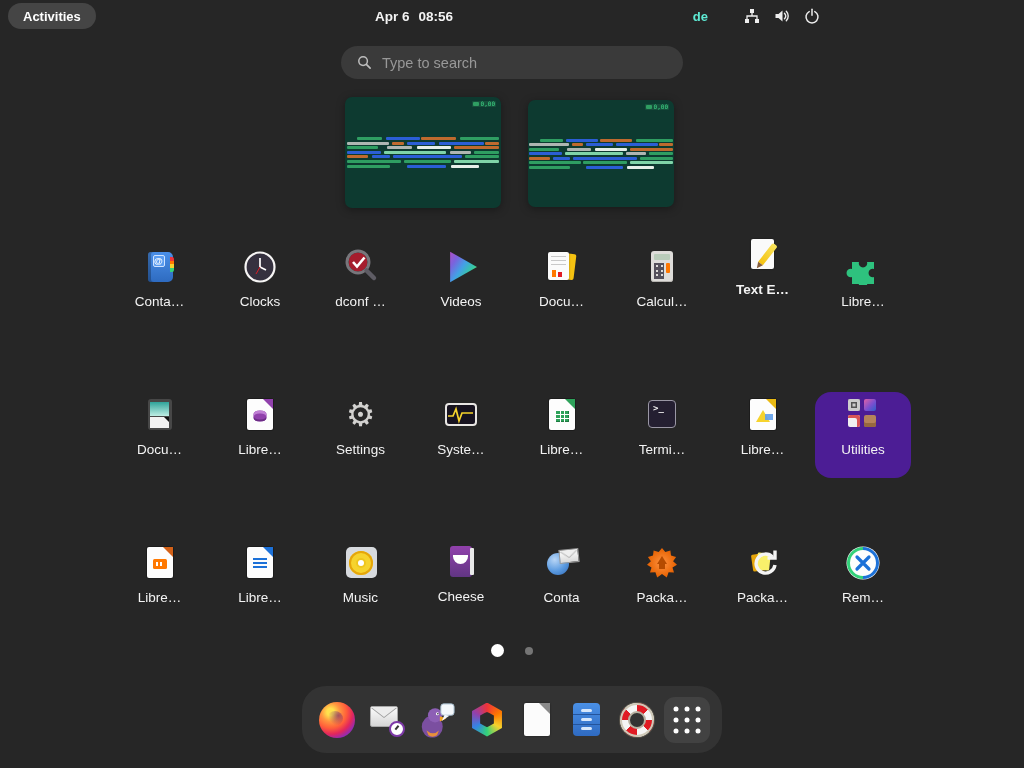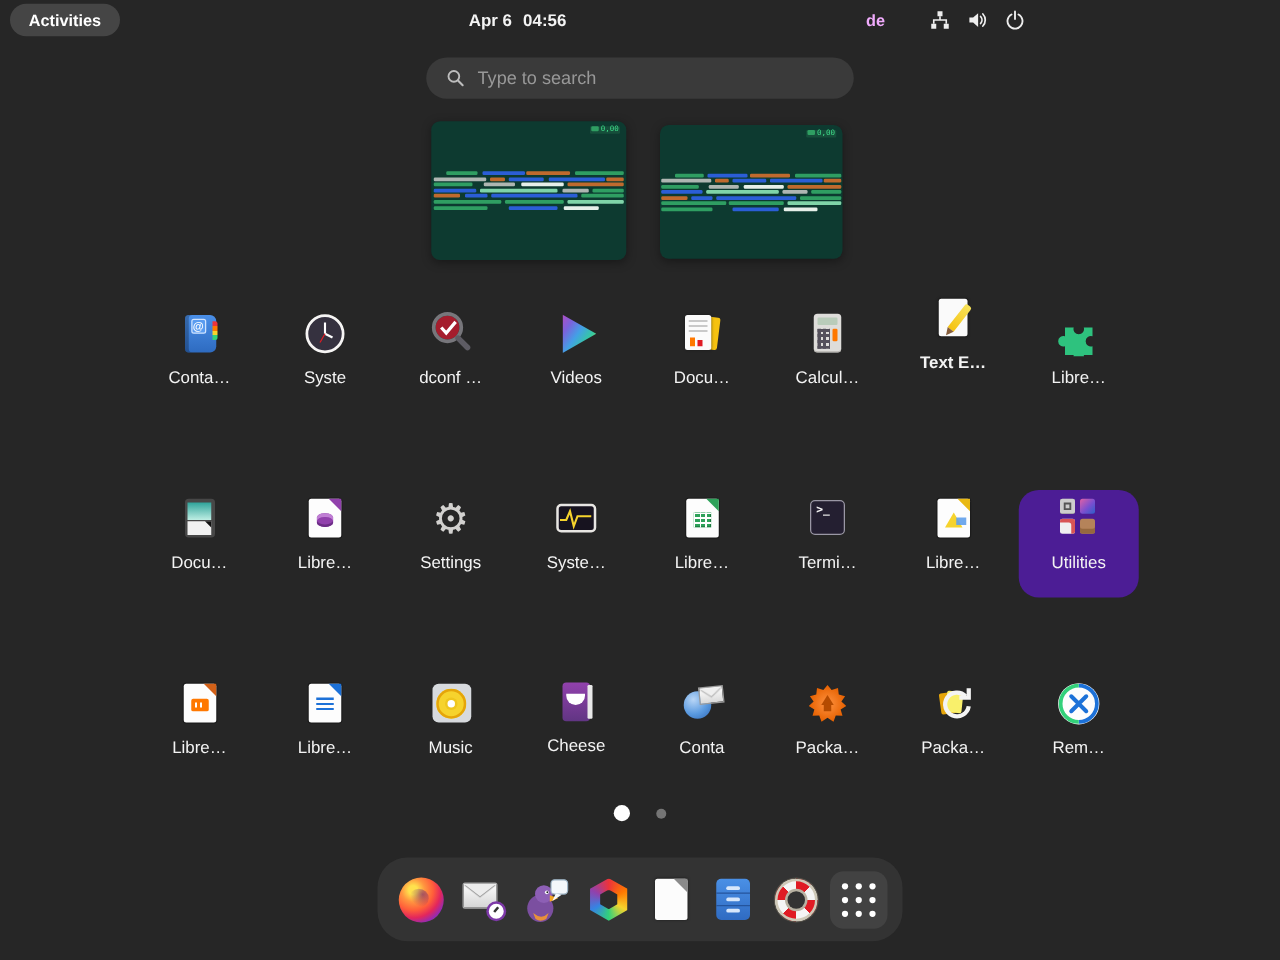--- a/index.html
+++ b/index.html
@@ -4,21 +4,21 @@
 <style>
   * { margin:0; padding:0; box-sizing:border-box; }
   html,body { width:1024px; height:768px; overflow:hidden; }
   body { background:#262626; font-family:"Liberation Sans","DejaVu Sans",sans-serif; color:#f2f2f2; position:relative; }
 
   
   .topbar { position:absolute; left:0; top:0; width:828px; height:32px; display:flex; align-items:center; }
   .activities-pill { position:absolute; left:8px; top:3px; height:26px; padding:0 15px; background:#454545; border-radius:14px; display:flex; align-items:center; font-size:13px; font-weight:700; color:#ffffff; cursor:pointer; }
   .clock { position:absolute; left:50%; transform:translateX(-50%); top:0; height:32px; display:flex; align-items:center; gap:9px; font-size:13.5px; font-weight:700; color:#f4f4f4; cursor:pointer; }
   .status-area { position:absolute; right:8px; top:0; height:32px; display:flex; align-items:center; gap:13px; cursor:pointer; }
-  .kbd-layout { font-size:13px; font-weight:700; color:#f0abfc; margin-right:22px; }
+  .kbd-layout { font-size:13px; font-weight:700; color:#5eead4; margin-right:22px; }
   .status-icon { width:17px; height:17px; display:flex; align-items:center; justify-content:center; }
   .status-icon svg { width:16px; height:16px; }
 
   
   .search-bar { position:absolute; left:50%; transform:translateX(-50%); top:46px; width:342px; height:33px; background:#3a3a3a; border-radius:17px; display:flex; align-items:center; padding:0 12px; }
   .search-bar svg { width:15px; height:15px; margin:0 10px 0 4px; flex:none; }
   .search-input { background:transparent; border:none; outline:none; color:#22c55e; font-size:14.5px; width:100%; font-family:inherit; }
   .search-input::placeholder { color:#989898; opacity:1; }
 
   
@@ -164,21 +164,21 @@
 </style>
 </head>
 <body>
 
 <div class="topbar">
   <div class="activities-pill">
     <span>Activities</span>
   </div>
   <div class="clock">
     <span>Apr 6</span>
-    <span>04:56</span>
+    <span>08:56</span>
   </div>
   <div class="status-area">
     <span class="kbd-layout">de</span>
     <span class="status-icon">
       <svg viewBox="0 0 16 16">
           <rect x="6" y="1" width="4" height="4" fill="#ededed"></rect>
           <rect x="1" y="11" width="4" height="4" fill="#ededed"></rect>
           <rect x="11" y="11" width="4" height="4" fill="#ededed"></rect>
           <path d="M8 5 v3 M3 11 v-3 h10 v3" stroke="#ededed" fill="none" stroke-width="1.3"></path>
         </svg>
@@ -311,21 +311,21 @@
     </div>
     <div class="tile" style="left: 212px; top: 244px;">
       <div class="app-icon">
         <svg viewBox="0 0 36 36">
           <circle cx="18" cy="18" r="14.5" fill="#35313f" stroke="#f6f5f4" stroke-width="2.2"></circle>
           <line x1="18" y1="18" x2="18" y2="9" stroke="#fff" stroke-width="1.7"></line>
           <line x1="18" y1="18" x2="24" y2="21" stroke="#fff" stroke-width="1.7"></line>
           <line x1="18" y1="18" x2="14" y2="25" stroke="#e01b24" stroke-width="1"></line>
         </svg>
       </div>
-      <div class="app-label">Syste</div>
+      <div class="app-label">Clocks</div>
     </div>
     <div class="tile" style="left: 312.5px; top: 244px;">
       <div class="app-icon">
         <svg viewBox="0 0 36 36">
           <circle cx="15" cy="13" r="9.5" fill="#a51d2d"></circle>
           <path d="M10 13 l4 4.5 l7.5 -9" stroke="#fff" stroke-width="2.6" fill="none"></path>
           <circle cx="15" cy="13" r="11" fill="none" stroke="#77767b" stroke-width="3"></circle>
           <line x1="23.5" y1="21.5" x2="31" y2="29" stroke="#5e5c64" stroke-width="4.5" stroke-linecap="round"></line>
         </svg>
       </div>

